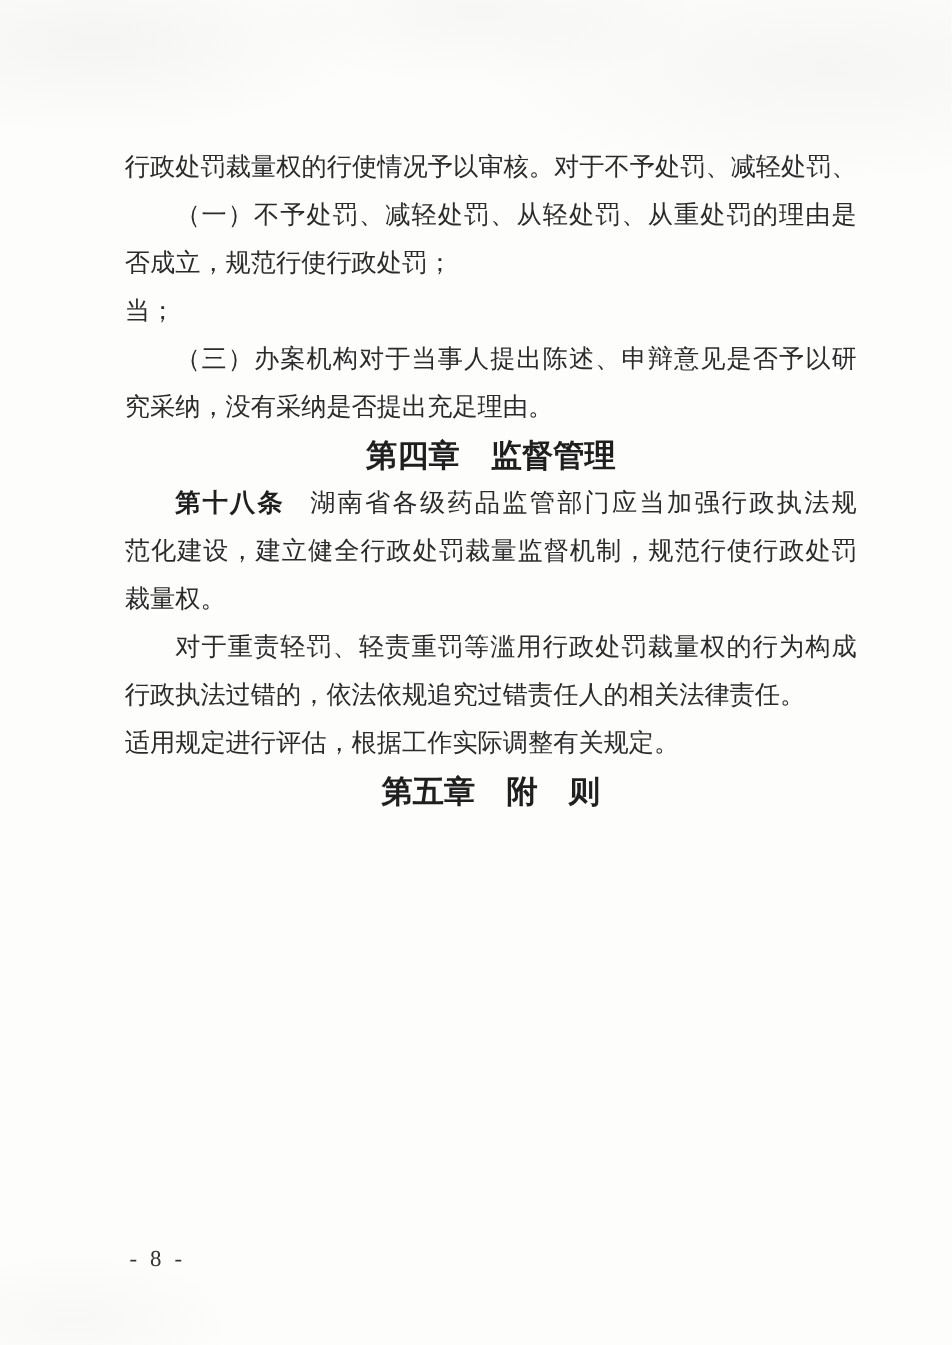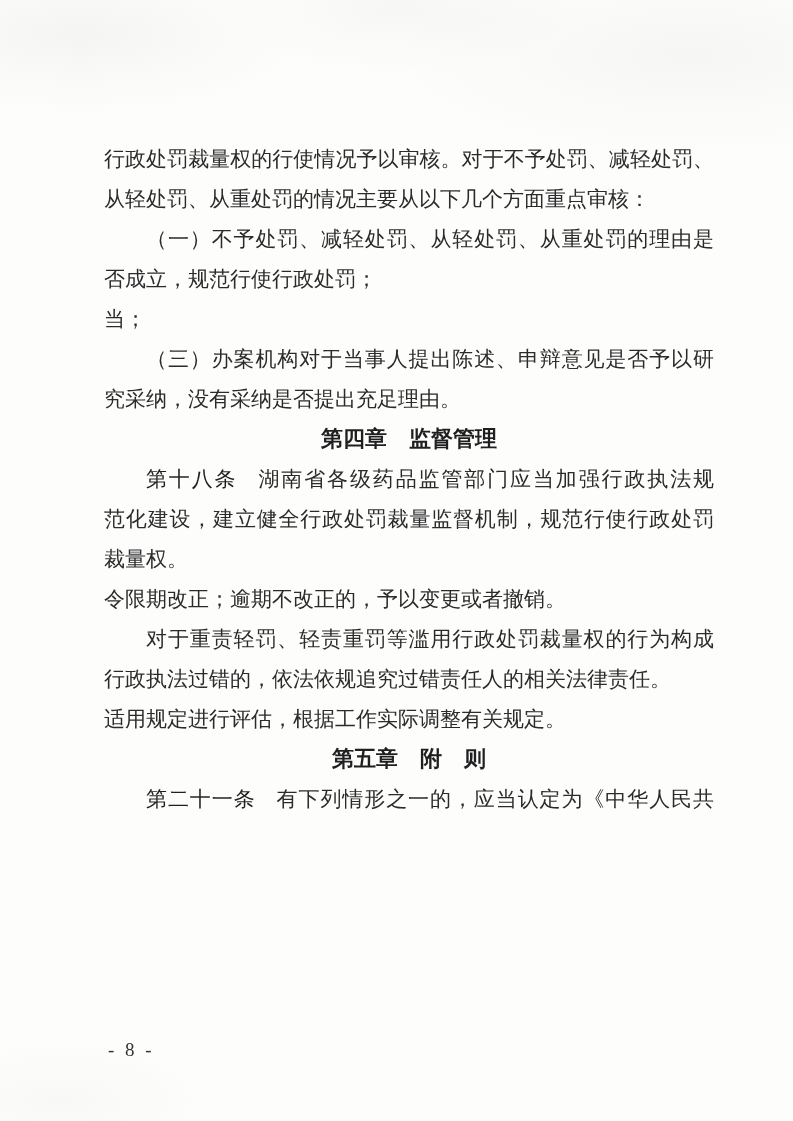--- a/index.html
+++ b/index.html
@@ -14,96 +14,91 @@
     background-image:
       radial-gradient(ellipse 320px 110px at 80px 35px,  rgba(90,90,90,0.05), rgba(0,0,0,0) 70%),
       radial-gradient(ellipse 420px 140px at 690px 55px, rgba(90,90,90,0.045), rgba(0,0,0,0) 70%),
       radial-gradient(ellipse 260px 90px  at 400px 10px, rgba(90,90,90,0.04),  rgba(0,0,0,0) 70%),
       radial-gradient(ellipse 200px 80px  at 60px 1100px, rgba(90,90,90,0.03), rgba(0,0,0,0) 70%);
     font-family: "Liberation Serif", serif;
   }
   .doc {
     position: absolute;
     left: 104px;
-    top: 139px;
+    top: 119px;
     width: 610px;
     font-size: 21px;
     color: #2b2b2b;
   }
   .ln {
     height: 40px;
     line-height: 40px;
     white-space: nowrap;
     overflow: visible;
   }
   
   .full {
     text-align: justify;
     text-align-last: justify;
     text-justify: inter-character;
   }
   
   .ind { text-indent: 2em; }
   
   .art {
-    font-weight: normal;
+    font-weight: bold;
     color: #1f1f1f;
     margin-right: 1em;
     font-family: "Liberation Sans", sans-serif;
   }
   .heading {
     text-align: center;
     text-align-last: center;
     font-weight: bold;
     color: #1f1f1f;
-    font-size: 22px;
+    font-size: 26px;
     font-family: "Liberation Sans", sans-serif;
   }
   .heading .chap { margin-right: 1em; }
   .pagenum {
     position: absolute;
     left: 108px;
     top: 1036px;
     font-size: 19px;
     line-height: 28px;
     letter-spacing: 3px;
     color: #333333;
     font-family: "Liberation Serif", serif;
   }
 </style>
 </head>
 <body>
 
 <div class="doc">
   <div class="ln full">行政处罚裁量权的行使情况予以审核。对于不予处罚、减轻处罚、</div>
-  <div class="ln">从轻处罚、从重处罚的情况主要从以下几个方面重点审核：</div>
   <div class="ln full ind">（一）不予处罚、减轻处罚、从轻处罚、从重处罚的理由是</div>
   <div class="ln">否成立，规范行使行政处罚；</div>
   <div class="ln">当；</div>
   <div class="ln full ind">（三）办案机构对于当事人提出陈述、申辩意见是否予以研</div>
   <div class="ln">究采纳，没有采纳是否提出充足理由。</div>
 
   <div class="ln heading">
     <span class="chap">第四章</span><span>监督管理</span>
   </div>
 
   <div class="ln full ind">
     <span class="art">第十八条</span><span>湖南省各级药品监管部门应当加强行政执法规</span>
   </div>
   <div class="ln full">范化建设，建立健全行政处罚裁量监督机制，规范行使行政处罚</div>
   <div class="ln">裁量权。</div>
 
-  <div class="ln">令限期改正；逾期不改正的，予以变更或者撤销。</div>
   <div class="ln full ind">对于重责轻罚、轻责重罚等滥用行政处罚裁量权的行为构成</div>
   <div class="ln">行政执法过错的，依法依规追究过错责任人的相关法律责任。</div>
 
   <div class="ln">适用规定进行评估，根据工作实际调整有关规定。</div>
 
   <div class="ln heading">
     <span class="chap">第五章</span><span>附　则</span>
   </div>
 
-  <div class="ln full ind">
-    <span class="art">第二十一条</span><span>有下列情形之一的，应当认定为《中华人民共</span>
-  </div>
 </div>
 
 <div class="pagenum">- 8 -</div>
 
 </body></html>

